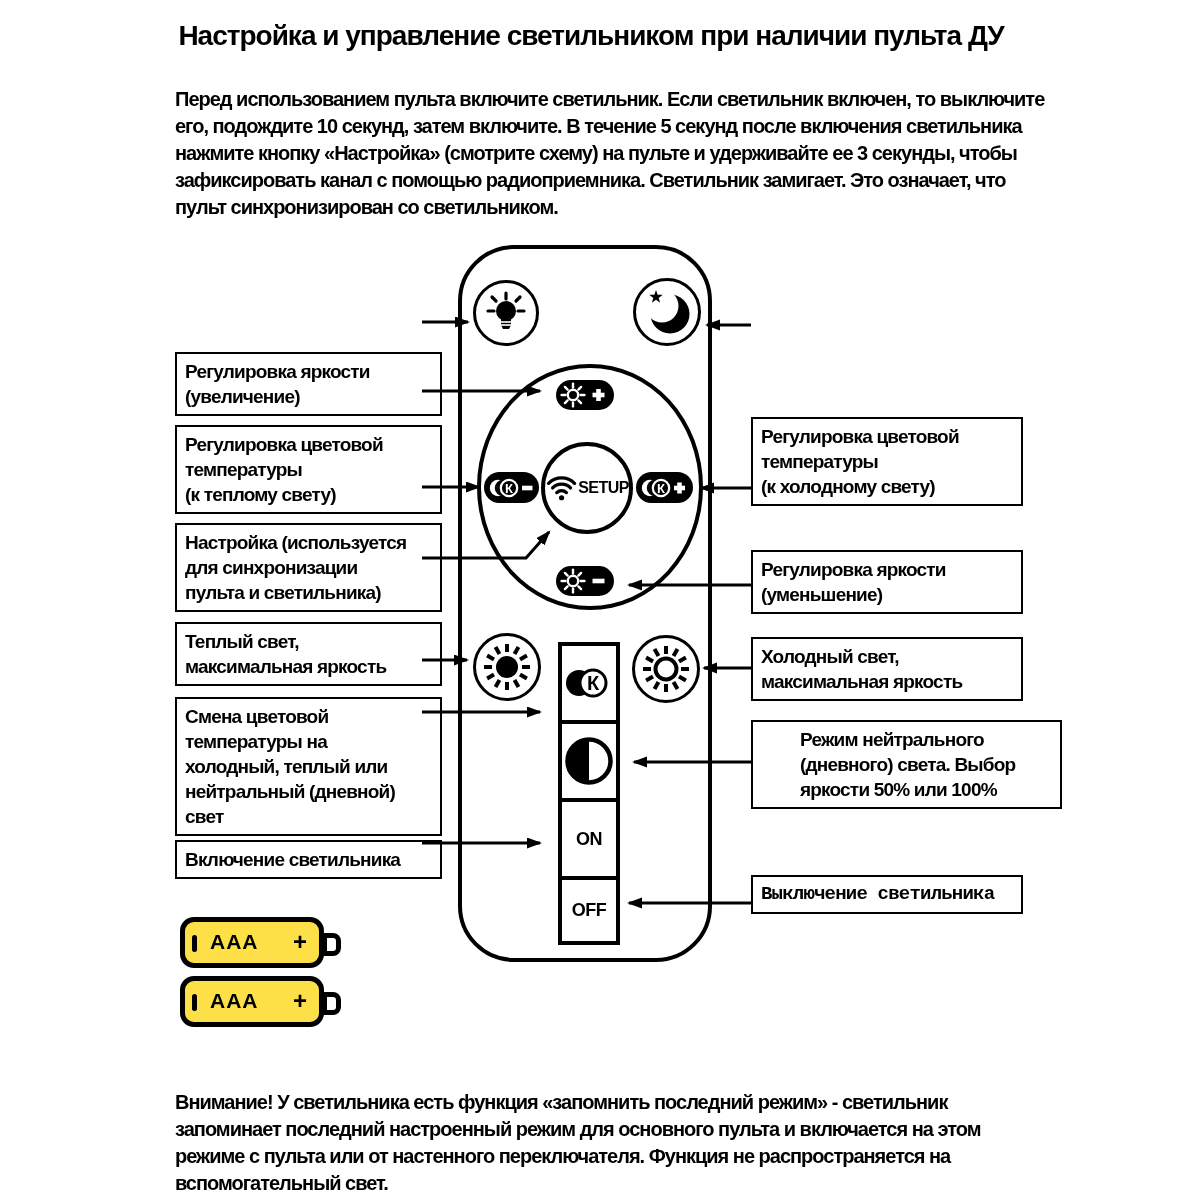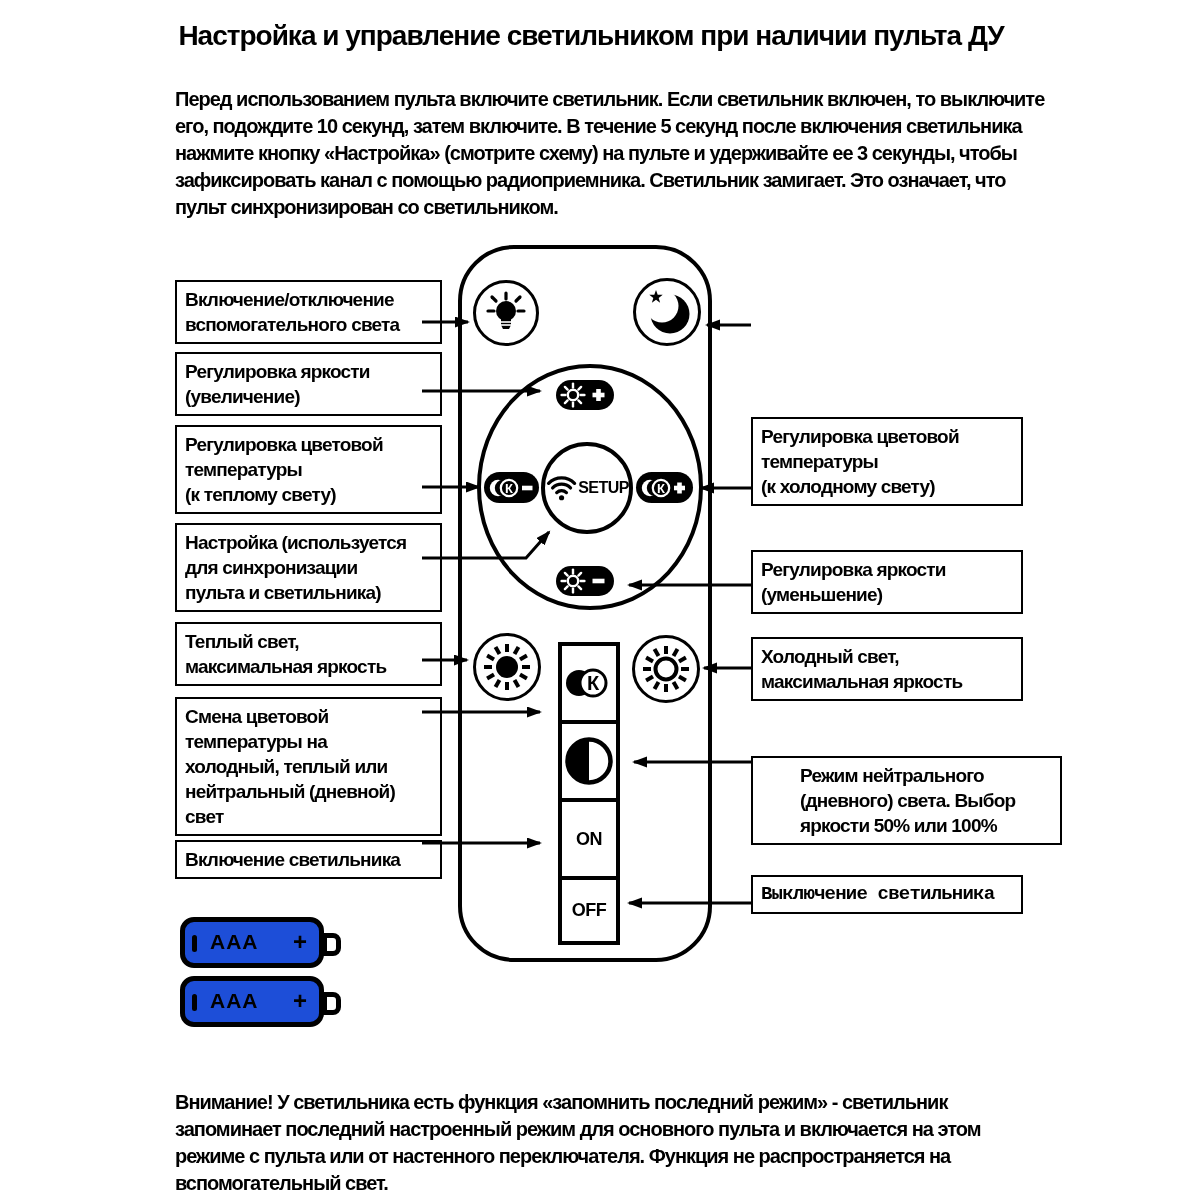--- a/index.html
+++ b/index.html
@@ -24,39 +24,37 @@
   .setup{position:absolute;left:541px;top:442px;width:92px;height:92px;border:4px solid #000;
          border-radius:50%;background:#fff;box-sizing:border-box;display:flex;flex-direction:row;
          align-items:center;z-index:2;}
   .setup-label{font-size:16px;letter-spacing:-0.5px;margin-top:0px;}
   .btncol{position:absolute;left:558px;top:642px;width:62px;height:303px;background:#000;
           border:4px solid #000;box-sizing:border-box;display:grid;
           grid-template-rows:74px 74px 74px 61px;row-gap:4px;z-index:2;}
   .cell{background:#fff;display:flex;align-items:center;justify-content:center;}
   .onoff{font-size:18px;letter-spacing:-0.5px;}
   .battery{position:absolute;left:180px;width:144px;height:51px;border:5px solid #000;
-           border-radius:14px;background:#1d4ed8;box-sizing:border-box;}
+           border-radius:14px;background:#fde047;box-sizing:border-box;}
   .bat-bar{position:absolute;left:7px;top:13px;width:5px;height:17px;background:#000;border-radius:3px;}
   .bat-label{position:absolute;left:25px;top:8px;font-size:21px;letter-spacing:1px;}
   .bat-plus{position:absolute;right:12px;top:6px;font-size:24px;}
   .bat-nub{position:absolute;left:137px;top:11px;width:19px;height:23px;border:5px solid #000;
            border-radius:0 8px 8px 0;background:#fff;box-sizing:border-box;}
   .arrows{position:absolute;left:0;top:0;z-index:5;pointer-events:none;}
   svg text{font-family:"Liberation Sans",sans-serif;font-weight:700;}
 </style>
 </head>
 <body>
 
 <div class="page">
 
   <div class="title">Настройка и управление светильником при наличии пульта ДУ</div>
   <div class="para" style="top:86px;">Перед использованием пульта включите светильник. Если светильник включен, то выключите его, подождите 10 секунд, затем включите. В течение 5 секунд после включения светильника нажмите кнопку «Настройка» (смотрите схему) на пульте и удерживайте ее 3 секунды, чтобы зафиксировать канал с помощью радиоприемника. Светильник замигает. Это означает, что пульт синхронизирован со светильником.</div>
 
-  <div class="callout l" style="top:280px;">Включение/отключение
-вспомогательного света</div>
   <div class="callout l" style="top:352px;">Регулировка яркости
 (увеличение)</div>
   <div class="callout l" style="top:425px;">Регулировка цветовой
 температуры
 (к теплому свету)</div>
   <div class="callout l" style="top:523px;">Настройка (используется
 для синхронизации
 пульта и светильника)</div>
   <div class="callout l" style="top:622px;">Теплый свет,
 максимальная яркость</div>
@@ -67,21 +65,21 @@
 свет</div>
   <div class="callout l" style="top:840px;">Включение светильника</div>
 
   <div class="callout r" style="top:417px;">Регулировка цветовой
 температуры
 (к холодному свету)</div>
   <div class="callout r" style="top:550px;">Регулировка яркости
 (уменьшение)</div>
   <div class="callout r" style="top:637px;">Холодный свет,
 максимальная яркость</div>
-  <div class="callout r" style="top:756px;padding-left:47px;">Режим нейтрального
+  <div class="callout r" style="top:720px;padding-left:47px;">Режим нейтрального
 (дневного) света. Выбор
 яркости 50% или 100%</div>
   <div class="callout r" style="top:875px;font-family:Liberation Mono, monospace;">Выключение светильника</div>
 
   <div class="remote"></div>
   <div class="dpad"></div>
 
   <div class="circle-btn" style="left:473px;top:280px;width:66px;height:66px;">
     <svg width="56" height="56" viewBox="0 0 56 56">
       <circle cx="28" cy="26" r="10" fill="#000"></circle>

